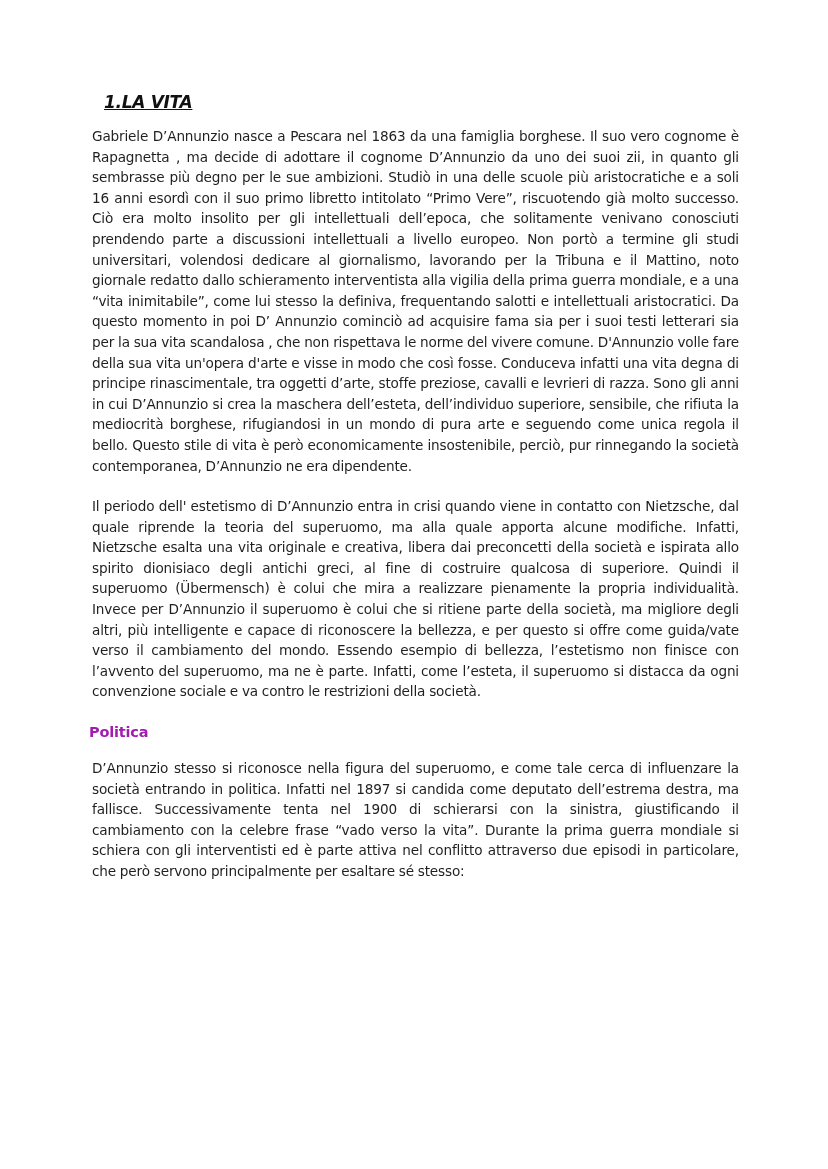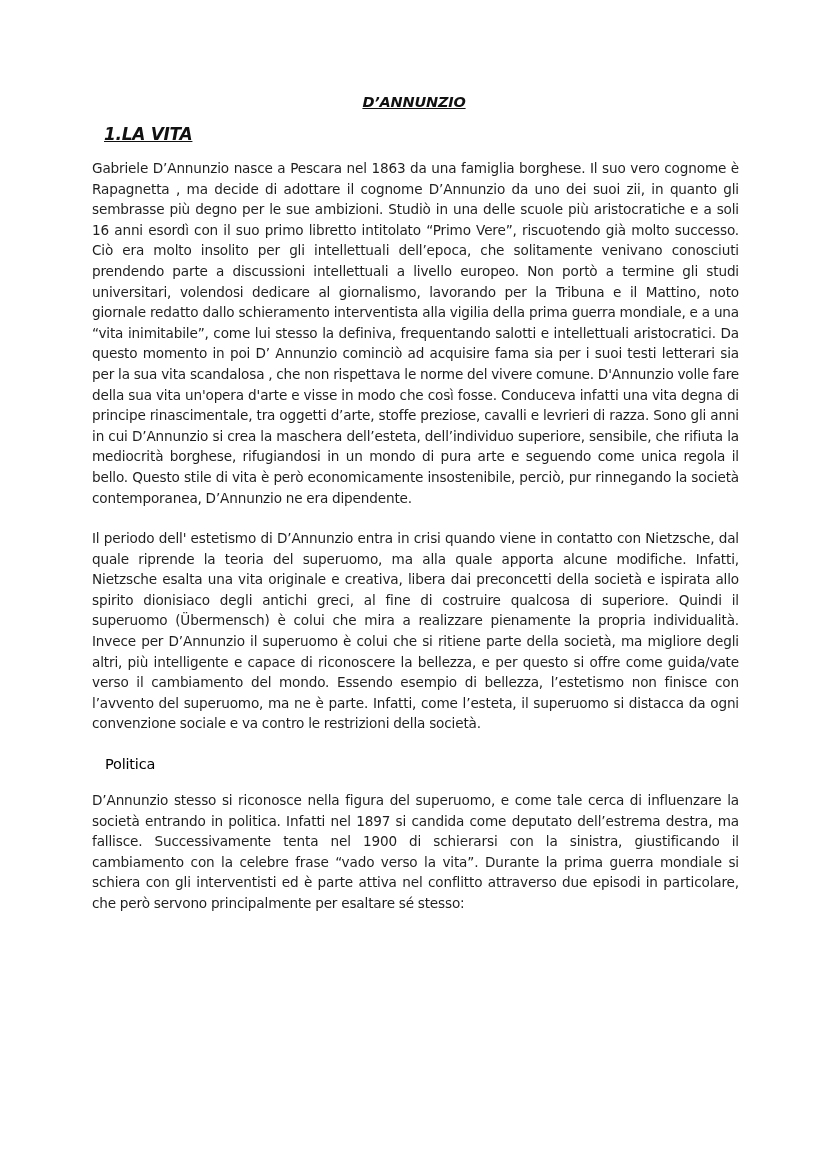--- a/index.html
+++ b/index.html
@@ -36,41 +36,40 @@
       font-weight: bold;
       font-style: italic;
       text-decoration: underline;
       font-size: 17px;
       line-height: 20px;
       margin: 0 0 14px 15px;
       letter-spacing: -0.3px;
       color: #111;
     }
     .sub-heading {
-      font-weight: normal;
+      font-weight: bold;
       font-size: 14.5px;
       line-height: 20px;
-      margin: 0 0 16px 16px;
+      margin: 0 0 16px 0;
       letter-spacing: -0.2px;
-      color: #000000;
+      color: #a21caf;
     }
     .para {
       font-size: 13.6px;
       line-height: 20.6px;
       text-align: justify;
       margin: 0 0 20px 3px;
       letter-spacing: -0.15px;
       word-spacing: -0.3px;
     }
   </style>
 </head>
 <body>
 
 <div class="page">
-  <h1 class="doc-title">D’ANNUNZIO</h1>
 
   <section>
     <h2 class="section-heading">1.LA VITA</h2>
     <p class="para">Gabriele D’Annunzio nasce a Pescara nel 1863 da una famiglia borghese. Il suo vero cognome è Rapagnetta , ma decide di adottare il cognome D’Annunzio da uno dei suoi zii, in quanto gli sembrasse più degno per le sue ambizioni. Studiò in una delle scuole più aristocratiche e a soli 16 anni esordì con il suo primo libretto intitolato “Primo Vere”, riscuotendo già molto successo. Ciò era molto insolito per gli intellettuali dell’epoca, che solitamente venivano conosciuti prendendo parte a discussioni intellettuali a livello europeo. Non portò a termine gli studi universitari, volendosi dedicare al giornalismo, lavorando per la Tribuna e il Mattino, noto giornale redatto dallo schieramento interventista alla vigilia della prima guerra mondiale, e a una “vita inimitabile”, come lui stesso la definiva, frequentando salotti e intellettuali aristocratici. Da questo momento in poi D’ Annunzio cominciò ad acquisire fama sia per i suoi testi letterari sia per la sua vita scandalosa , che non rispettava le norme del vivere comune. D'Annunzio volle fare della sua vita un'opera d'arte e visse in modo che così fosse. Conduceva infatti una vita degna di principe rinascimentale, tra oggetti d’arte, stoffe preziose, cavalli e levrieri di razza. Sono gli anni in cui D’Annunzio si crea la maschera dell’esteta, dell’individuo superiore, sensibile, che rifiuta la mediocrità borghese, rifugiandosi in un mondo di pura arte e seguendo come unica regola il bello. Questo stile di vita è però economicamente insostenibile, perciò, pur rinnegando la società contemporanea, D’Annunzio ne era dipendente.</p>
     <p class="para">Il periodo dell' estetismo di D’Annunzio entra in crisi quando viene in contatto con Nietzsche, dal quale riprende la teoria del superuomo, ma alla quale apporta alcune modifiche. Infatti, Nietzsche esalta una vita originale e creativa, libera dai preconcetti della società e ispirata allo spirito dionisiaco degli antichi greci, al fine di costruire qualcosa di superiore. Quindi il superuomo (Übermensch) è colui che mira a realizzare pienamente la propria individualità. Invece per D’Annunzio il superuomo è colui che si ritiene parte della società, ma migliore degli altri, più intelligente e capace di riconoscere la bellezza, e per questo si offre come guida/vate verso il cambiamento del mondo. Essendo esempio di bellezza, l’estetismo non finisce con l’avvento del superuomo, ma ne è parte. Infatti, come l’esteta, il superuomo si distacca da ogni convenzione sociale e va contro le restrizioni della società.</p>
   </section>
 
   <section>
     <h3 class="sub-heading">Politica</h3>
     <p class="para">D’Annunzio stesso si riconosce nella figura del superuomo, e come tale cerca di influenzare la società entrando in politica. Infatti nel 1897 si candida come deputato dell’estrema destra, ma fallisce.  Successivamente tenta nel 1900 di schierarsi con la sinistra, giustificando il cambiamento con la celebre frase “vado verso la vita”. Durante la prima guerra mondiale si schiera con gli interventisti ed è parte attiva nel conflitto attraverso due episodi in particolare, che però servono principalmente per esaltare sé stesso:</p>

